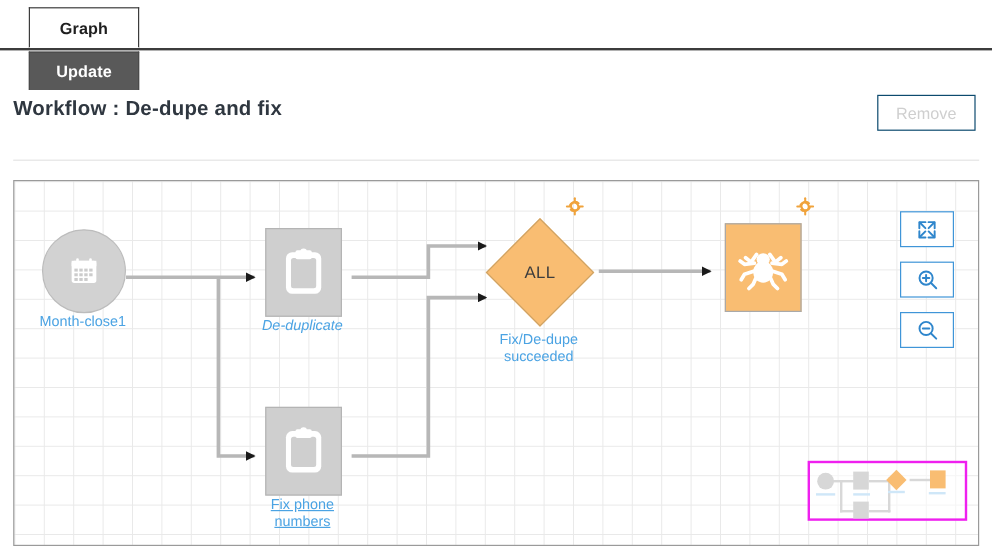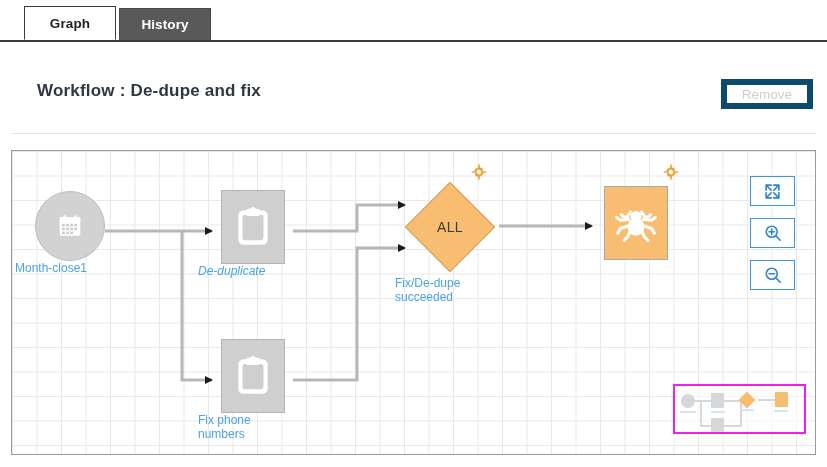--- a/index.html
+++ b/index.html
@@ -22,20 +22,21 @@
     left: 0; top: 0;
     width: 827px; height: 42px;
     box-sizing: border-box;
   }
   .tab-strip {
     position: absolute;
     left: 24px; top: 6px;
     display: flex;
     align-items: flex-end;
     gap: 3px;
+    flex-direction: column;
   }
   .tab {
     height: 32px;
     min-width: 92px;
     box-sizing: border-box;
     display: flex;
     align-items: center;
     justify-content: center;
     font-size: 13.5px;
     font-weight: bold;
@@ -70,32 +71,31 @@
 
   
   #page-title {
     position: absolute;
     left: 11px; top: 81px;
     font-size: 17px;
     font-weight: bold;
     color: #2f3740;
     letter-spacing: .2px;
     white-space: nowrap;
-    margin-left: 26px;
   }
   #header-actions {
     position: absolute;
     right: 14px; top: 79px;
     display: flex;
     gap: 10px;
   }
   .hdr-btn {
     box-sizing: border-box;
     height: 30px;
-    border: 6px solid #0c4a6e;
+    border: 1px solid #0c4a6e;
     background: #ffffff;
     color: #cfcfcf;
     font-size: 13.5px;
     display: flex;
     align-items: center;
     justify-content: center;
     padding: 0 15px;
     cursor: default;
     white-space: nowrap;
   }
@@ -128,21 +128,21 @@
     background-position: 0 0;
     overflow: hidden;
   }
 
   
   .node-label {
     position: absolute;
     color: #4ba3e3;
     font-size: 12px;
     line-height: 14px;
-    text-align: left;
+    text-align: center;
     white-space: pre-line;
     user-select: none;
     cursor: pointer;
   }
 
   
   .node {
     position: absolute;
     cursor: pointer;
   }
@@ -227,21 +227,21 @@
 </style>
 </head>
 <body>
 
 <div id="tab-bar">
   <div class="tab-strip">
     <div class="tab active">
       <span>Graph</span>
     </div>
     <div class="tab inactive">
-      <span>History</span>
+      <span>Update</span>
     </div>
   </div>
   <div id="tab-underline"></div>
 </div>
 
 <div id="page-title">Workflow : De-dupe and fix</div>
 
 <div id="header-actions">
   <div class="hdr-btn">
     <span>Remove</span>
@@ -306,21 +306,21 @@
   <div class="node-label" style="left:186px; top:113px; width:108px;font-style:italic;">De-duplicate</div>
 
   <div class="node node-square-grey" style="left:209px; top:188px; width:62px; height:72px;">
     <svg width="36" height="42" viewBox="0 0 34 40">
       <rect x="3" y="4" width="28" height="33" rx="5" fill="#ffffff"></rect>
       <rect x="7" y="8.5" width="20" height="24" rx="2" fill="#cfcfcf"></rect>
       <rect x="10.5" y="2.5" width="13" height="7" rx="1.6" fill="#ffffff"></rect>
       <circle cx="17" cy="3.6" r="2.6" fill="#ffffff"></circle>
     </svg>
   </div>
-  <div class="node-label" style="left:186px; top:262px; width:108px;">Fix phone
+  <div class="node-label" style="left:186px; top:262px; width:108px;text-decoration:underline;">Fix phone
 numbers</div>
 
   <div class="node node-diamond" style="left:406px; top:44px; width:62px; height:62px;">
     <span class="diamond-text">ALL</span>
   </div>
   <svg class="badge" style="left:459px; top:13px;" viewBox="0 0 16 16">
     <g stroke="#f0a33c" stroke-width="1.7" fill="none" stroke-linecap="round">
       <path d="M11.2,5.4 a3.6,3.6 0 1,0 0.6,3.6"></path>
       <path d="M4.6,10.6 a3.6,3.6 0 1,0 -0.6,-3.6"></path>
       <path d="M8,1.2 L8,4.4"></path>

